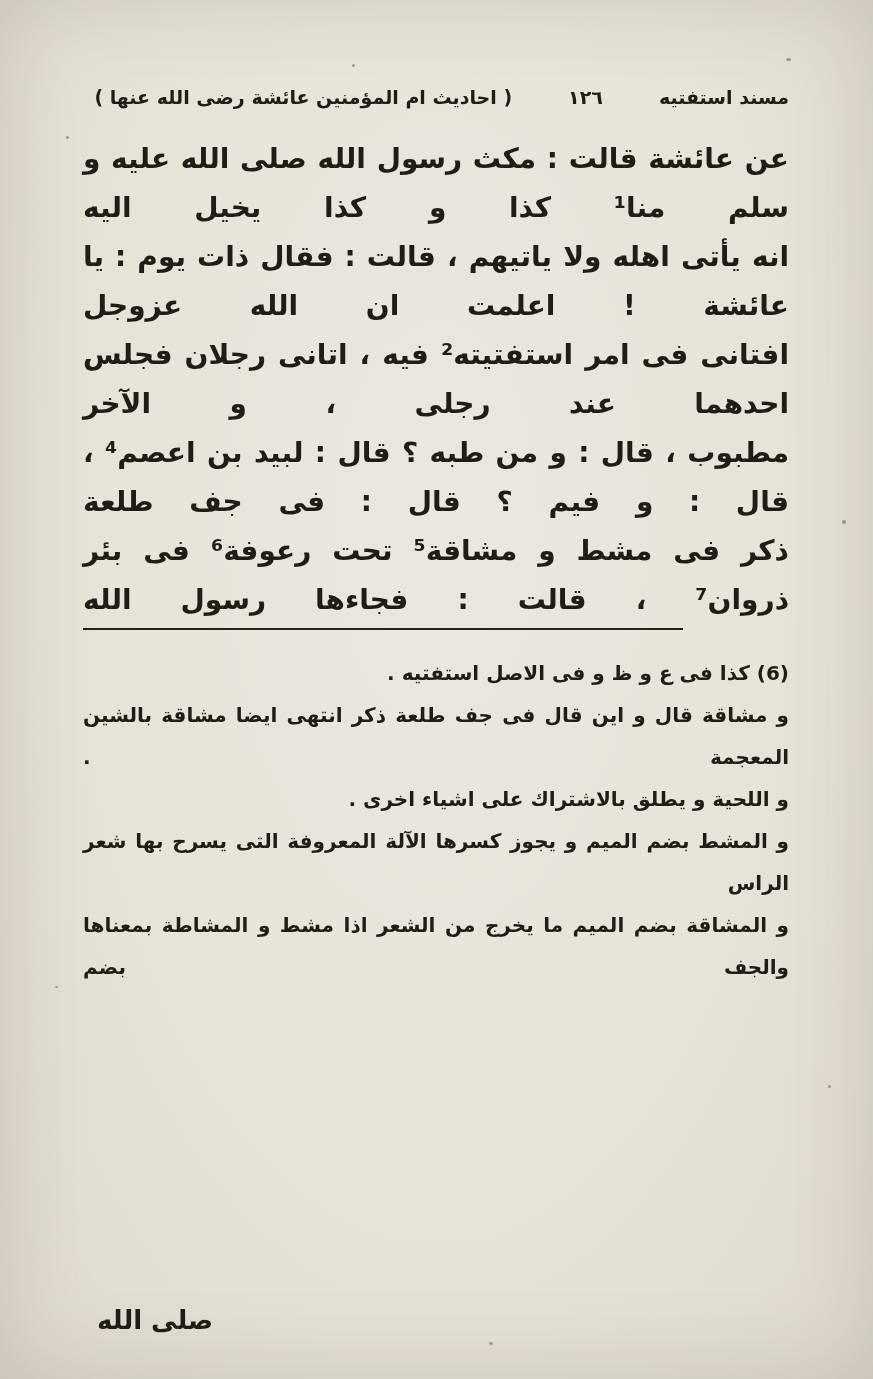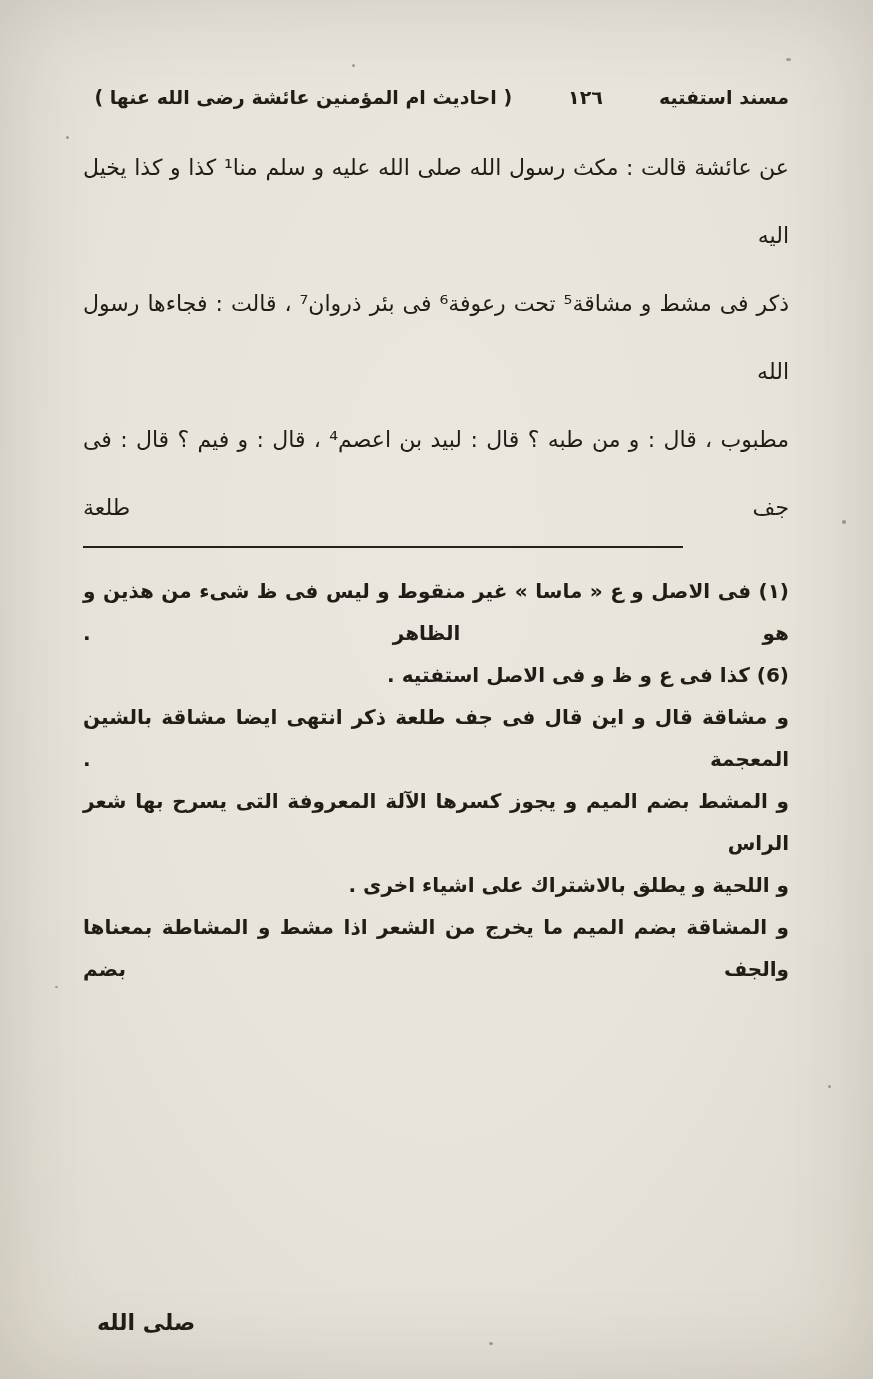--- a/index.html
+++ b/index.html
@@ -27,23 +27,23 @@
     display: flex;
     justify-content: flex-start;
     align-items: baseline;
     gap: 56px;
     font-size: 19px;
     font-weight: bold;
     white-space: nowrap;
   }
   .main-text { margin-top: 26px; }
   .mline {
-    font-size: 22px;
-    font-weight: normal;
-    line-height: 68px;
+    font-size: 28px;
+    font-weight: bold;
+    line-height: 49px;
     text-align: justify;
     text-align-last: justify;
   }
   .separator {
     height: 2px;
     background: #26211a;
     width: 600px;
     margin: 4px auto 0 0; 
   }
   .footnotes { margin-top: 22px; }
@@ -51,21 +51,21 @@
     font-size: 20px;
     font-weight: bold;
     line-height: 42px;
     text-align: justify;
     text-align-last: justify;
   }
   .fline.short { text-align-last: right; }
   .catchword {
     position: absolute;
     left: 97px; bottom: 44px;
-    font-size: 22px;
+    font-size: 26px;
     font-weight: bold;
   }
   .speck {
     position: absolute;
     background: rgba(45, 38, 28, 0.38);
     border-radius: 50%;
   }
 </style>
 </head>
 <body>
@@ -75,32 +75,33 @@
   <div class="content">
 
     <div class="header">
       <span>مسند استفتيه</span>
       <span>١٢٦</span>
       <span>( احاديث ام المؤمنين عائشة رضى الله عنها )</span>
     </div>
 
     <div class="main-text">
       <div class="mline">عن عائشة قالت : مكث رسول الله صلى الله عليه و سلم منا¹ كذا و كذا يخيل اليه</div>
+      <div class="mline">انه يأتى اهله ولا ياتيهم ، قالت : فقال ذات يوم : يا عائشة ! اعلمت ان الله عزوجل</div>
+      <div class="mline">افتانى فى امر استفتيته² فيه ، اتانى رجلان فجلس احدهما عند رجلى ، و الآخر</div>
+      <div class="mline">مطبوب ، قال : و من طبه ؟ قال : لبيد بن اعصم⁴ ، قال : و فيم ؟ قال : فى جف طلعة</div>
       <div class="mline">ذكر فى مشط و مشاقة⁵ تحت رعوفة⁶ فى بئر ذروان⁷ ، قالت : فجاءها رسول الله</div>
-      <div class="mline">مطبوب ، قال : و من طبه ؟ قال : لبيد بن اعصم⁴ ، قال : و فيم ؟ قال : فى جف طلعة</div>
     </div>
 
     <div class="separator"></div>
 
     <div class="footnotes">
-      <div class="fline">(١) فى الاصل و ع « ماسا » غير منقوط و ليس فى ظ شىء من هذين و هو الظاهر .</div>
       <div class="fline short">(6) كذا فى ع و ظ و فى الاصل استفتيه .</div>
       <div class="fline">و مشاقة قال و اين قال فى جف طلعة ذكر انتهى ايضا مشاقة بالشين المعجمة .</div>
+      <div class="fline short">و اللحية و يطلق بالاشتراك على اشياء اخرى .</div>
       <div class="fline">و المشط بضم الميم و يجوز كسرها الآلة المعروفة التى يسرح بها شعر الراس</div>
-      <div class="fline short">و اللحية و يطلق بالاشتراك على اشياء اخرى .</div>
       <div class="fline">و المشاقة بضم الميم ما يخرج من الشعر اذا مشط و المشاطة بمعناها والجف بضم</div>
 
     </div>
 
   </div>
 
   <div class="catchword">صلى الله</div>
 
   <div class="speck" style="top:58px;  left:786px; width:5px; height:3px;"></div>
   <div class="speck" style="top:64px;  left:352px; width:3px; height:3px;"></div>

